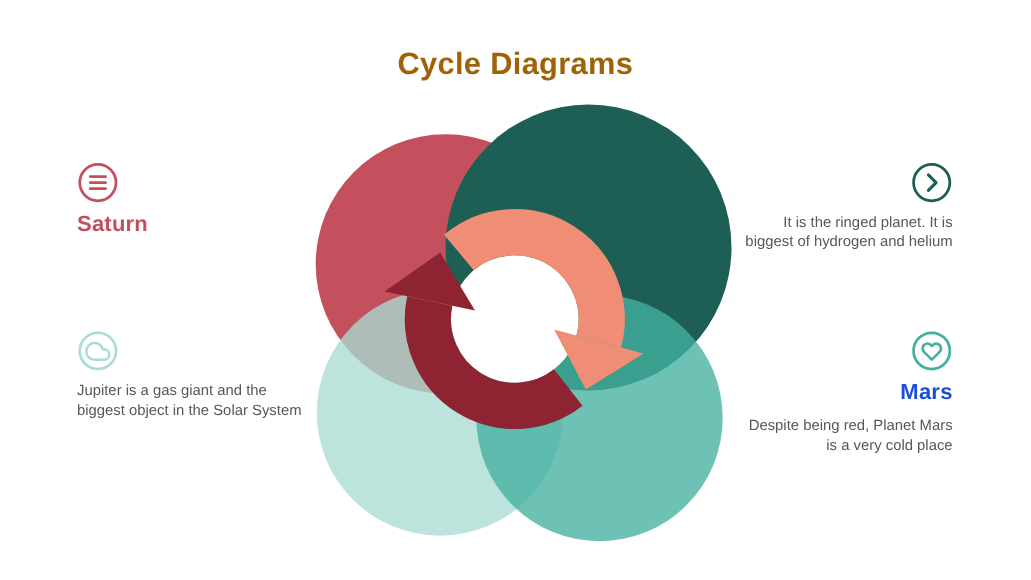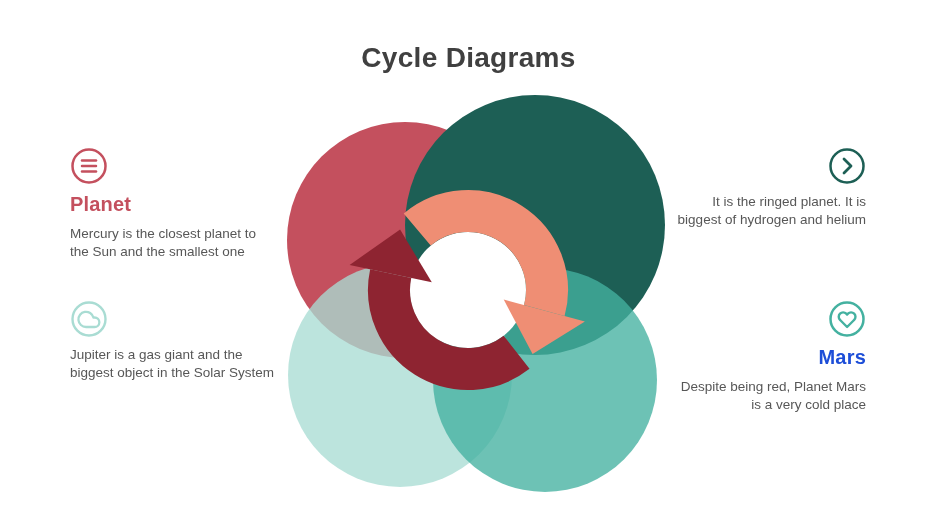--- a/index.html
+++ b/index.html
@@ -4,21 +4,21 @@
 <style>
   html,body { margin:0; padding:0; }
   body {
     width:937px; height:527px; position:relative; overflow:hidden;
     background:#ffffff;
     font-family:"Liberation Sans", sans-serif;
   }
   .page-title {
     position:absolute; top:42px; left:0; width:937px;
     text-align:center; font-size:28px; font-weight:700;
-    color:#404040; letter-spacing:0.3px;
+    color:#a16207; letter-spacing:0.3px;
   }
   .diagram-wrap { position:absolute; left:240px; top:85px; width:480px; height:440px; }
   .info { position:absolute; width:205px; }
   .info .icon-wrap { margin-bottom:8px; }
   .info h2 { margin:0 0 9px 0; font-size:20px; font-weight:700; letter-spacing:0.2px; }
   .info p { margin:0; font-size:13.5px; line-height:1.36; color:#575757; }
   .info.left { text-align:left; }
   .info.right { text-align:right; }
   #block-mercury { left:70px;  top:147px; }
   #block-jupiter { left:70px;  top:300px; }
@@ -61,22 +61,21 @@
   <div class="icon-wrap">
     <svg width="38" height="38" viewBox="0 0 38 38">
       <g fill="none" stroke-width="2.5" stroke-linecap="round" stroke-linejoin="round" stroke="#c4505e">
         <circle cx="19" cy="19" r="16.5"></circle>
         <line x1="12" y1="13.5" x2="26" y2="13.5"></line>
         <line x1="12" y1="19" x2="26" y2="19"></line>
         <line x1="12" y1="24.5" x2="26" y2="24.5"></line>
       </g>
     </svg>
   </div>
-  <h2>Planet</h2>
-  <p>Mercury is the closest planet to the Sun and the smallest one</p>
+  <h2>Saturn</h2>
 </div>
 
 <div class="info left" id="block-jupiter">
   <div class="icon-wrap">
     <svg width="38" height="38" viewBox="0 0 38 38">
       <g fill="none" stroke-width="2.4" stroke-linecap="round" stroke-linejoin="round" stroke="#a9dcd3">
         <circle cx="19" cy="19" r="16.5"></circle>
         <g transform="translate(7.5,8) scale(0.95)">
           <path d="M18 10h-1.26A8 8 0 1 0 9 20h9a5 5 0 0 0 0-10z"></path>
         </g>

